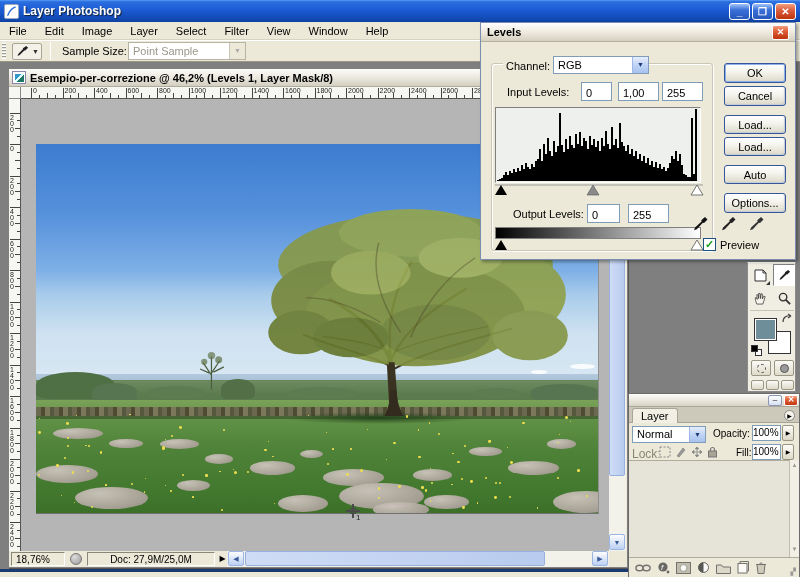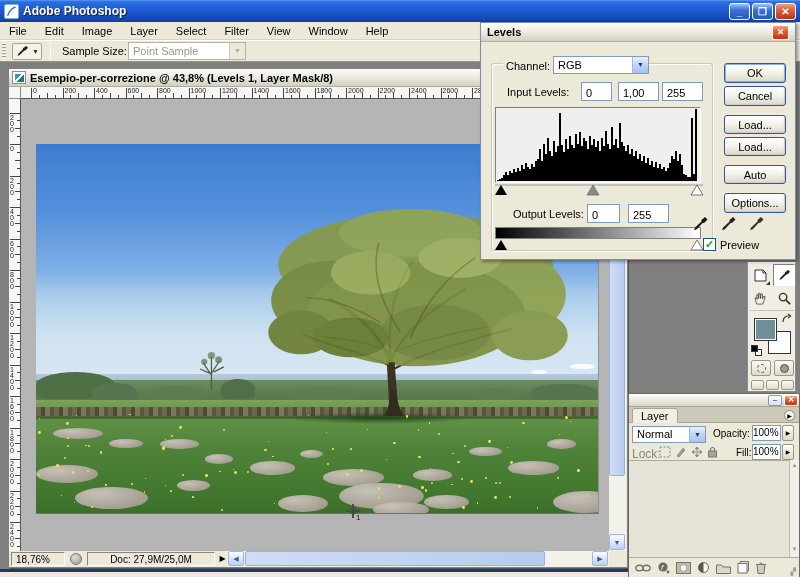--- a/index.html
+++ b/index.html
@@ -145,21 +145,21 @@
 <body>
 
 <div class="screen">
 
   <div class="abs titlebar">
     <div class="app-icon">
       <svg width="11" height="11" viewBox="0 0 11 11">
           <path d="M9.5,0.5 C6,1 2.5,4.5 1,10 L2.5,9.5 C4,5 7,2.5 10,1.5 Z" fill="#2a6ee0"></path>
         </svg>
     </div>
-    <span class="title">Adobe Photoshop</span>
+    <span class="title">Layer Photoshop</span>
     <div class="winbtn">_</div>
     <div class="winbtn">❐</div>
     <div class="winbtn close">✕</div>
   </div>
 
   <div class="abs menubar" id="menubar">
       <span>File</span>
       <span>Edit</span>
       <span>Image</span>
       <span>Layer</span>
@@ -183,21 +183,21 @@
   <div class="abs xp-combo disabled combo-sample">
     <span class="val">Point Sample</span>
     <span class="arrow">▼</span>
   </div>
 
   <div class="abs docwin">
     <div class="abs doc-titlebar">
       <div class="doc-icon">
           <i></i>
         </div>
-      <span class="title">Esempio-per-correzione @ 43,8% (Levels 1, Layer Mask/8)</span>
+      <span class="title">Esempio-per-correzione @ 46,2% (Levels 1, Layer Mask/8)</span>
     </div>
     <div class="abs ruler-corner"></div>
     <div class="abs ruler hruler" id="hruler">
         <span class="hlab" style="left: 12px;">0</span>
         <i class="htick" style="left: 10px; height: 10px;"></i>
         <i class="htick" style="left: 17.9px; height: 3px;"></i>
         <i class="htick" style="left: 25.75px; height: 5px;"></i>
         <i class="htick" style="left: 33.6px; height: 3px;"></i>
         <span class="hlab" style="left: 43.5px;">200</span>
         <i class="htick" style="left: 41.5px; height: 10px;"></i>

